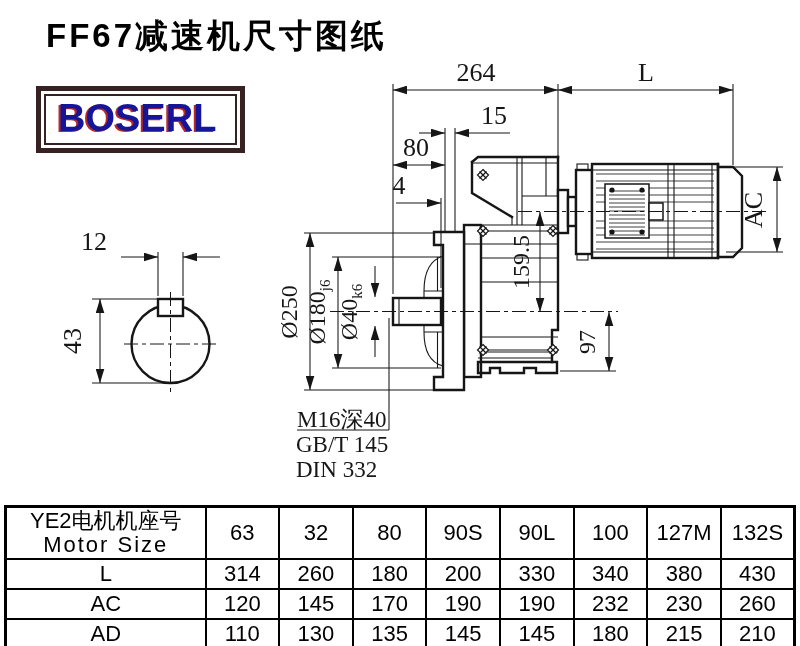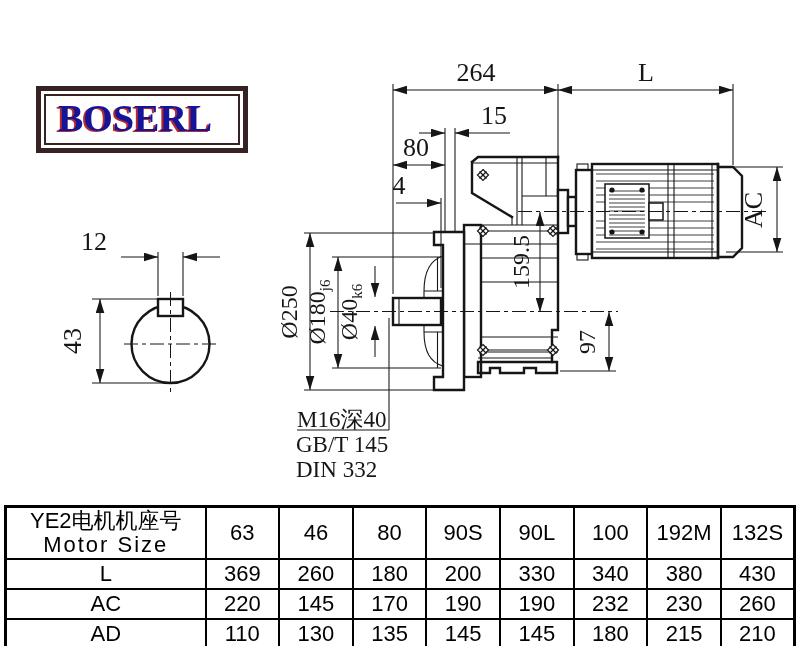--- a/index.html
+++ b/index.html
@@ -2,22 +2,22 @@
 <html style="--logo-text: #15159a; --logo-border: #362222; --logo-shadow: #b52a2a;"><head>
 <meta charset="utf-8">
 <style>
   html,body{margin:0;padding:0;background:#fff;}
   .page{position:relative;width:800px;height:646px;background:#fff;overflow:hidden;
         font-family:"Liberation Sans",sans-serif;color:#161616;}
   .title{position:absolute;left:46px;top:14px;font-size:33px;font-weight:bold;
          letter-spacing:3px;color:#000;white-space:nowrap;}
   .logo{position:absolute;left:36px;top:86px;border:5px solid var(--logo-border,#362222);
         padding:3px;background:#fff;}
-  .logo-inner{border:2px solid var(--logo-border,#362222);padding:0 26px 3px 12px;
-        font-family:Liberation Serif, serif;font-weight:bold;font-size:38px;line-height:44px;
+  .logo-inner{border:2px solid var(--logo-border,#362222);padding:0 19px 3px 12px;
+        font-family:Liberation Sans, sans-serif;font-weight:bold;font-size:38px;line-height:44px;
         color:var(--logo-text,#15159a);text-shadow:-2px 1px 0 var(--logo-shadow,#b52a2a);text-align:center;}
   svg.drawing{position:absolute;left:0;top:0;}
   svg .t{stroke:#161616;stroke-width:2.4;fill:none;stroke-linecap:square;}
   svg .tf{stroke:#161616;stroke-width:2.4;fill:#fff;stroke-linecap:square;}
   svg .n{stroke:#161616;stroke-width:1.1;fill:none;}
   svg .fin{stroke:#2a2a2a;stroke-width:0.9;fill:none;}
   svg .d{stroke:#161616;stroke-width:1.05;fill:none;}
   svg .c{stroke:#161616;stroke-width:1;fill:none;stroke-dasharray:14 4 4 4;}
   svg text.dim{font-family:"Liberation Serif",serif;font-size:26px;fill:#161616;}
   svg text.dimS{font-family:"Liberation Serif",serif;font-size:24px;fill:#161616;}
@@ -29,20 +29,21 @@
   table.spec{border:3px solid #000;}
   table.spec .hcell{height:50px;line-height:24px;}
   table.spec tr{height:30px;}
   .hd-en{letter-spacing:2px;}
 </style>
 </head>
 <body>
 
 <div class="page">
 
+  <div class="title">FF67减速机尺寸图纸</div>
 
   <div class="logo">
     <div class="logo-inner">BOSERL</div>
   </div>
 
   <svg class="drawing" width="800" height="505" viewBox="0 0 800 505">
     <defs>
       <marker id="ah" orient="auto-start-reverse" markerUnits="userSpaceOnUse" markerWidth="14" markerHeight="9" refX="13" refY="4" viewBox="0 0 13 8">
         <path d="M0,0L13,4L0,8Z" fill="#161616"></path>
       </marker>
@@ -180,44 +181,44 @@
     <colgroup>
         <col style="width:200px">
       </colgroup>
     <thead>
       <tr>
         <th class="hcell">
           <div>YE2电机机座号</div>
           <div class="hd-en">Motor Size</div>
         </th>
       <th>63</th>
-          <th>46</th>
+          <th>32</th>
           <th>80</th>
           <th>90S</th>
           <th>90L</th>
           <th>100</th>
-          <th>192M</th>
+          <th>127M</th>
           <th>132S</th>
         </tr>
     </thead>
     <tbody>
         <tr>
           <td>L</td>
-          <td>369</td>
+          <td>314</td>
           <td>260</td>
           <td>180</td>
           <td>200</td>
           <td>330</td>
           <td>340</td>
           <td>380</td>
           <td>430</td>
         </tr>
         <tr>
           <td>AC</td>
-          <td>220</td>
+          <td>120</td>
           <td>145</td>
           <td>170</td>
           <td>190</td>
           <td>190</td>
           <td>232</td>
           <td>230</td>
           <td>260</td>
         </tr>
         <tr>
           <td>AD</td>

